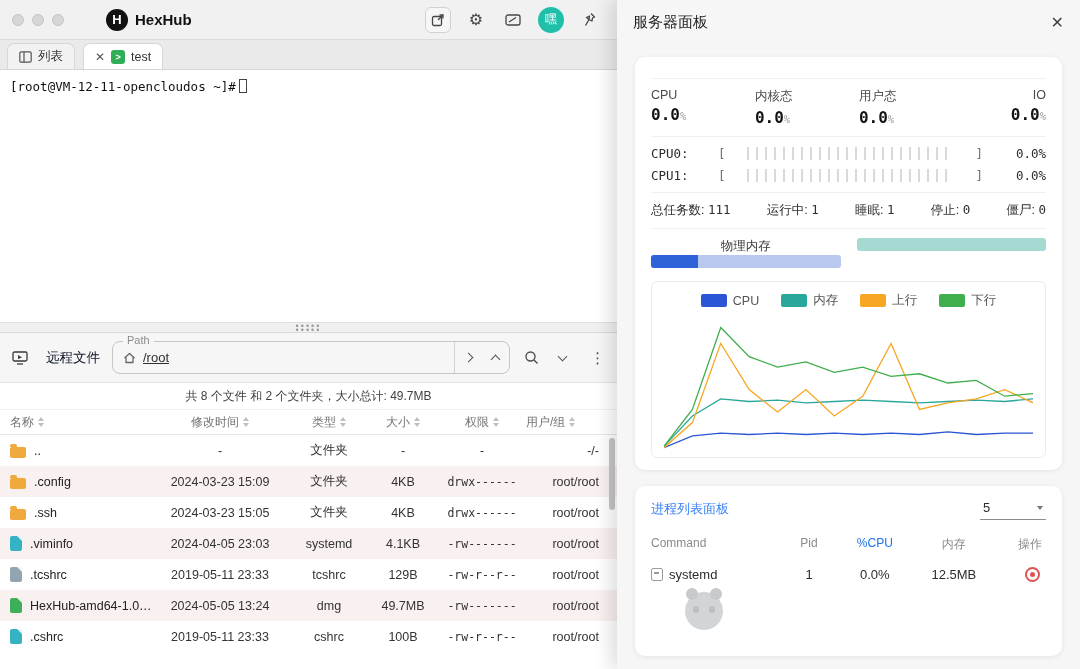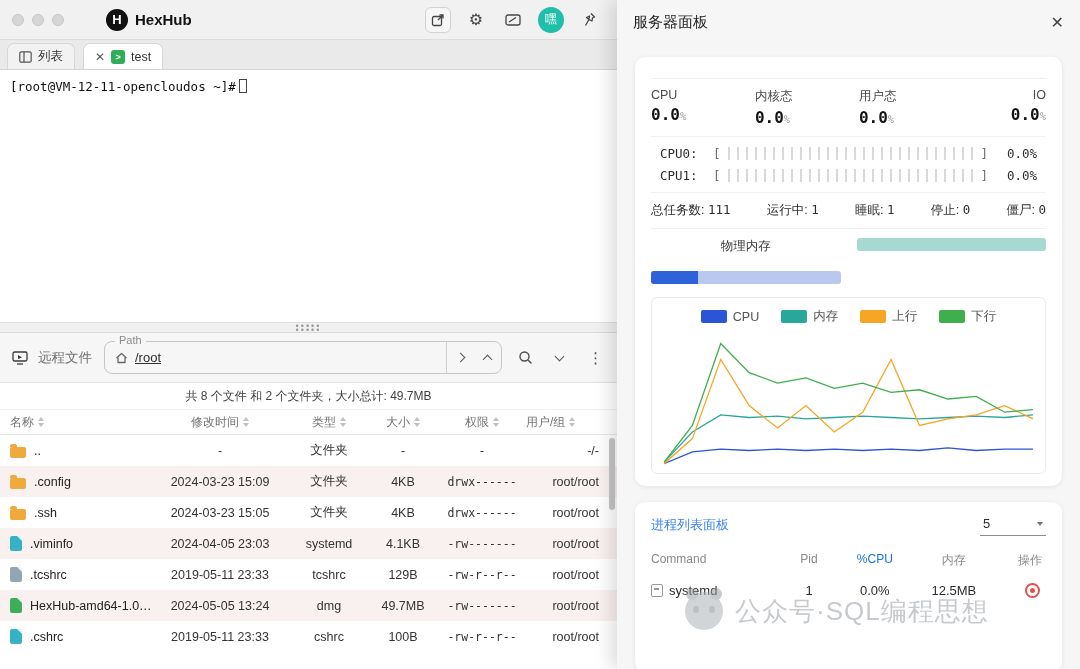--- a/index.html
+++ b/index.html
@@ -28,21 +28,21 @@
   .tab-close { color:#555; font-size:12px; line-height:1; }
   .term-badge { width:14px; height:14px; border-radius:3px; background:#2fa; background:#2fae57; color:#fff; font-size:9px; font-weight:bold; display:flex; align-items:center; justify-content:center; }
 
   .terminal { flex:1; background:#fff; padding:9px 10px; font-family:"DejaVu Sans Mono", monospace; font-size:12.5px; color:#111; overflow:hidden; }
   .cursor { display:inline-block; width:8px; height:14px; border:1px solid #444; vertical-align:-2px; margin-left:3px; }
 
   .splitter { height:11px; background:#f1f0f1; border-top:1px solid #e0dfe0; border-bottom:1px solid #dadada; display:flex; align-items:center; justify-content:center; flex:none; }
   .grip { color:#9a9a9a; font-size:9px; letter-spacing:2px; line-height:4px; text-align:center; }
 
   .files-toolbar { height:50px; background:#f6f6f7; border-bottom:1px solid #e4e3e4; display:flex; align-items:center; padding:0 12px; gap:12px; flex:none; }
-  .rf-label { display:flex; align-items:center; gap:10px; font-size:13.5px; color:#737373; flex:none; }
+  .rf-label { display:flex; align-items:center; gap:18px; font-size:13.5px; color:#0f172a; flex:none; }
   .path-field { position:relative; width:398px; height:33px; border:1px solid #c7c6c7; border-radius:8px; display:flex; align-items:center; padding-left:10px; flex:none; }
   .path-label { position:absolute; top:-8px; left:10px; font-size:11px; color:#8b8b8b; background:#f6f6f7; padding:0 4px; }
   .path-text { font-size:13px; color:#2f2f2f; margin-left:7px;text-decoration:underline; }
   .path-right { margin-left:auto; height:100%; display:flex; align-items:center; border-left:1px solid #d2d1d2; }
   .pf-btn { width:27px; height:100%; display:flex; align-items:center; justify-content:center; }
   .chev { width:7px; height:7px; border-right:1.6px solid #555; border-bottom:1.6px solid #555; }
   .c-right { transform:rotate(-45deg); }
   .c-up { transform:rotate(-135deg); margin-top:3px; }
   .c-down { transform:rotate(45deg); margin-bottom:3px; }
   .plain-ic { display:flex; align-items:center; justify-content:center; width:22px; height:22px; color:#4d4d4d; }
@@ -85,31 +85,31 @@
   .row-between { display:flex; justify-content:space-between; align-items:center; font-size:13px; color:#2d2d2d; }
   .mono { font-family:"DejaVu Sans Mono", monospace; }
 
   .gauges { display:grid; grid-template-columns:1fr 1fr 1fr 0.8fr; }
   .gauge { display:flex; flex-direction:column; gap:3px; }
   .gauge:last-child { align-items:flex-end; }
   .g-label { font-size:12.5px; color:#4a4a4a; }
   .g-val { font-size:16px; font-weight:bold; color:#141414; font-family:"DejaVu Sans Mono", monospace; }
   .g-unit { font-size:10.5px; color:#9a9a9a; font-weight:normal; }
 
-  .cpu-row { display:flex; align-items:center; gap:7px; margin:7px 9px; font-family:"DejaVu Sans Mono", monospace; font-size:12.5px; color:#2d2d2d; }
+  .cpu-row { display:flex; align-items:center; gap:21px; margin:7px 0; font-family:"DejaVu Sans Mono", monospace; font-size:12.5px; color:#2d2d2d; }
   .cpu-lab { width:46px; flex:none; }
   .bracket { color:#6f6f6f; }
   .ticks { flex:1; height:13px; background:repeating-linear-gradient(90deg,#d9d9d9 0 2px,transparent 2px 9px); }
   .cpu-val { width:42px; text-align:right; flex:none; }
 
   .tasks { display:flex; justify-content:space-between; font-size:12.5px; color:#2d2d2d; }
   .task-item span { }
 
   .mem-grid { display:grid; grid-template-columns:1fr 1fr; gap:16px; margin-top:2px; }
-  .mem-col { display:flex; flex-direction:column; gap:16px; }
+  .mem-col { display:flex; flex-direction:column; gap:0; }
   .mem-title { text-align:center; font-size:12.5px; color:#3d3d3d; }
   .bar { position:relative; height:13px; border-radius:3px; overflow:hidden; }
   .bar-fill { position:absolute; left:0; top:0; bottom:0; }
   .bar-text { position:absolute; inset:0; display:flex; align-items:center; justify-content:center; color:#fff; font-size:10.5px;margin-top:18px; }
 
   .chart-box { margin-top:13px; border:1px solid #ebebeb; border-radius:6px; padding:10px 12px 8px; }
   .legend { display:flex; justify-content:center; gap:22px; margin-bottom:8px; }
   .leg-item { display:flex; align-items:center; gap:6px; font-size:12.5px; color:#555; }
   .swatch { width:26px; height:13px; border-radius:2px; background:#ccc; }
   #perf-chart { width:100%; height:132px; display:block; }
@@ -493,18 +493,17 @@
               <span class="kill-btn"></span>
             </span>
         </div>
       </div>
 
       <div class="watermark">
         <span class="wm-logo">
             <span class="wm-eye1"></span>
             <span class="wm-eye2"></span>
           </span>
-        <span class="wm-text">公众号·SQL编程思想</span>
       </div>
 
     </div>
   </div>
 </div>
 
 </body></html>

